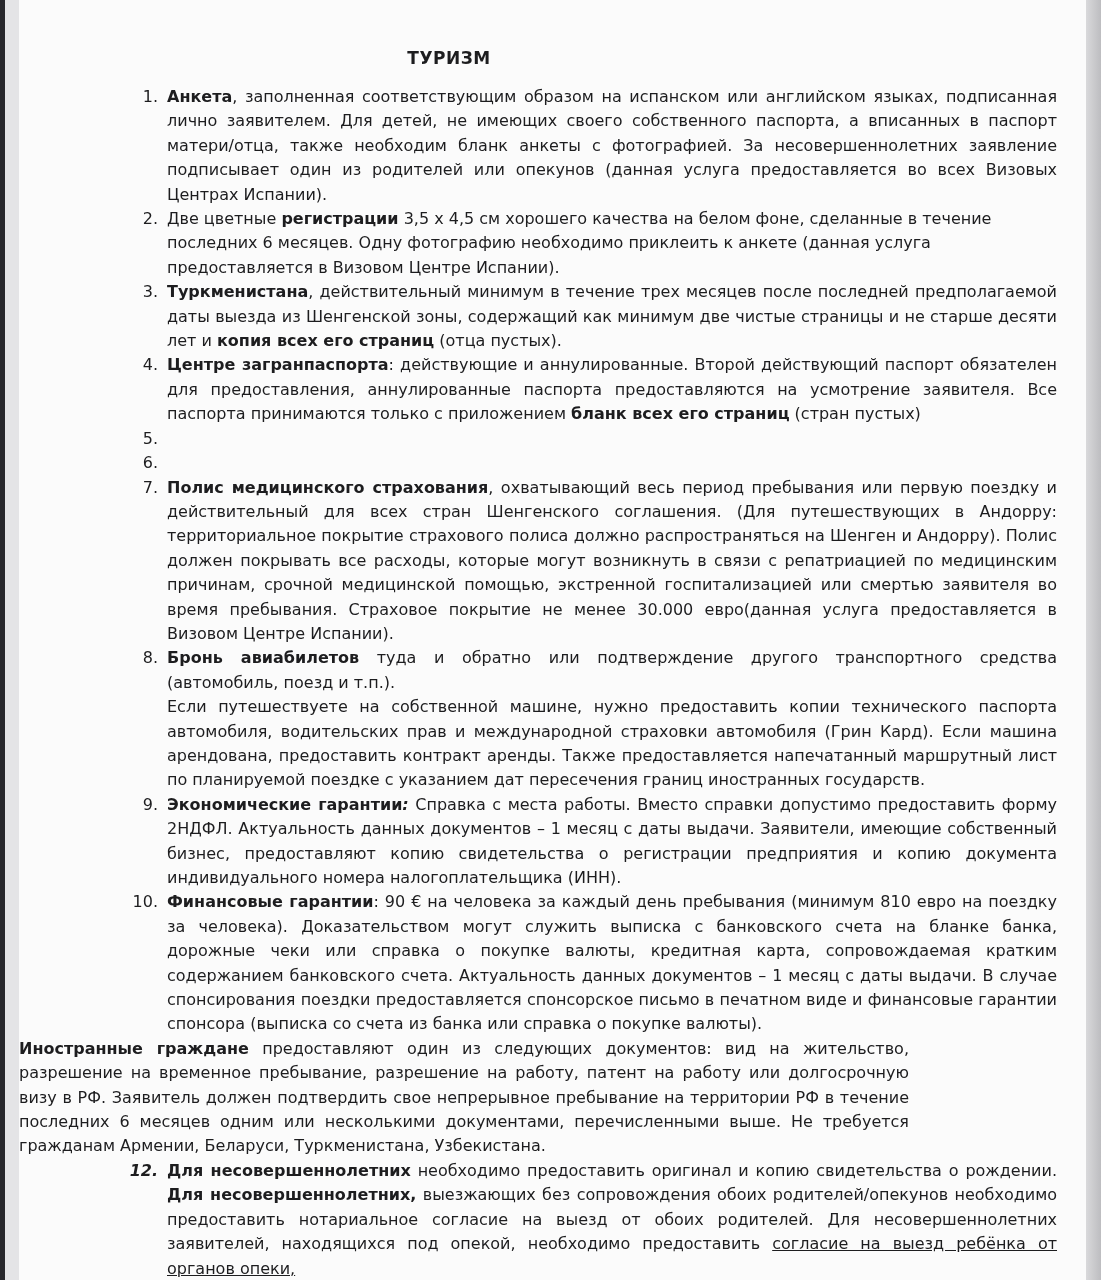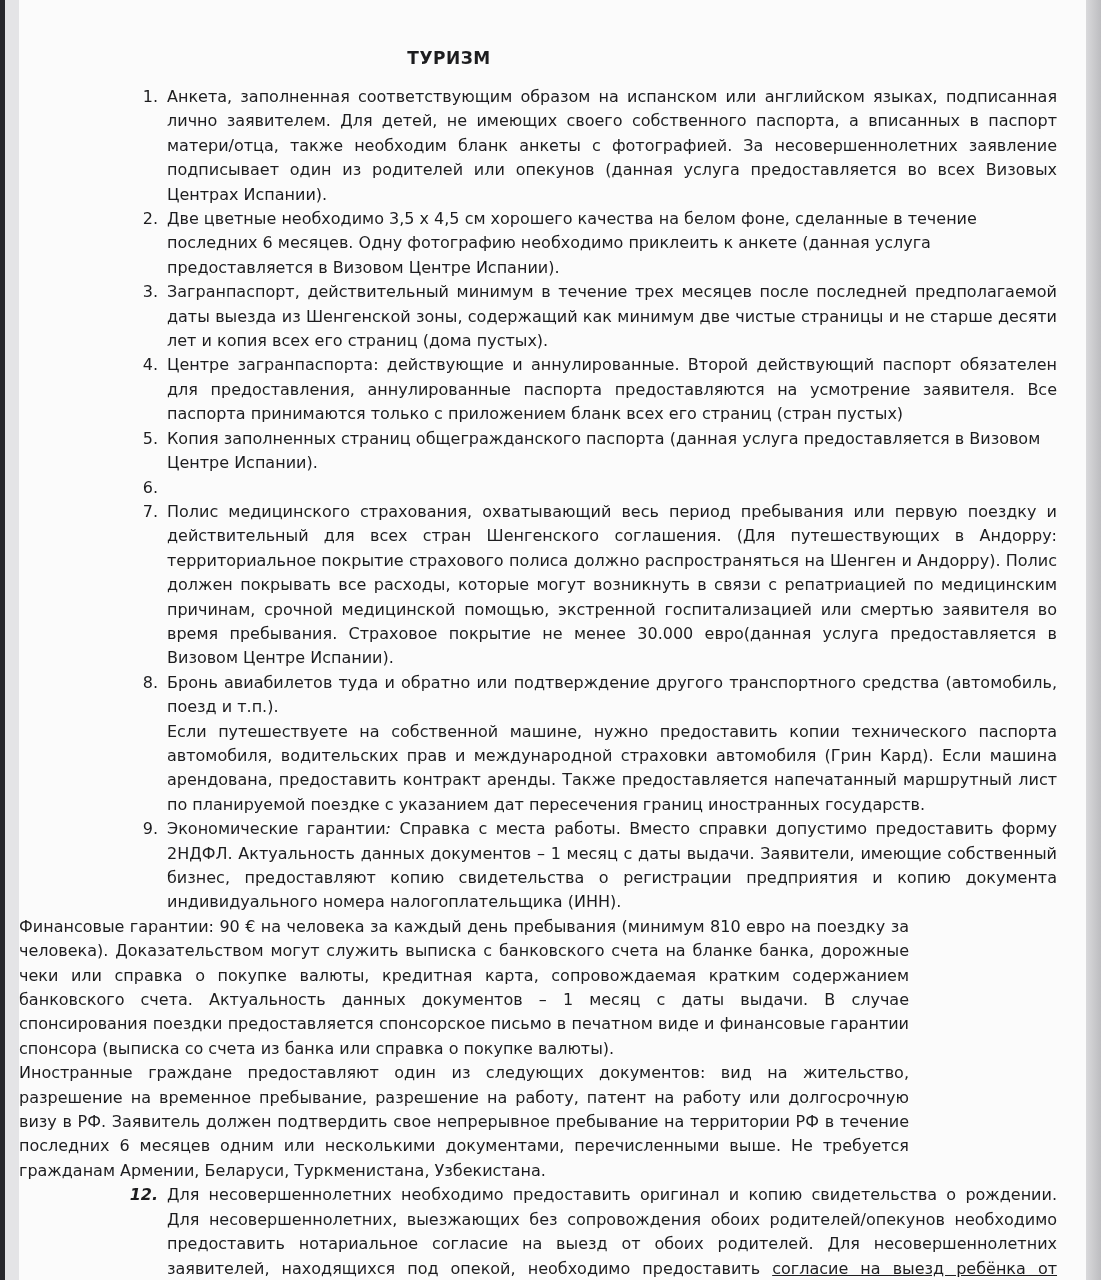--- a/index.html
+++ b/index.html
@@ -31,21 +31,21 @@
   }
   .list { font-size: 16px; line-height: 24.4px; }
   .item { display: flex; }
   .num  {
     width: 148px; flex: 0 0 148px;
     text-align: right; padding-right: 9px; box-sizing: border-box;
   }
   .num.bi { font-weight: bold; font-style: italic; }
   .body { width: 890px; flex: 0 0 890px; }
   .just { text-align: justify; }
-  .b { font-weight: normal; }
+  .b { font-weight: bold; }
   .i { font-style: italic; }
   .u { text-decoration: underline; }
 </style>
 </head>
 <body>
 
 <div class="edge-left-dark"></div>
 <div class="edge-left-gray"></div>
 <div class="edge-right-gray"></div>
 
@@ -54,36 +54,35 @@
 
   <div class="list">
 
     <div class="item">
       <div class="num">1.</div>
       <div class="body just"><span class="b">Анкета</span><span>, заполненная соответствующим образом на испанском или английском языках, подписанная лично заявителем. Для детей, не имеющих своего собственного паспорта, а вписанных в паспорт матери/отца, также необходим бланк анкеты с фотографией. За несовершеннолетних заявление подписывает один из родителей или опекунов (данная услуга предоставляется во всех Визовых Центрах Испании).</span></div>
     </div>
 
     <div class="item">
       <div class="num">2.</div>
-      <div class="body"><span>Две цветные </span><span class="b">необходимо</span><span> 3,5 x 4,5 см хорошего качества на белом фоне, сделанные в течение последних 6 месяцев. Одну фотографию необходимо приклеить к анкете (данная услуга предоставляется в Визовом Центре Испании).</span></div>
+      <div class="body"><span>Две цветные </span><span class="b">регистрации</span><span> 3,5 x 4,5 см хорошего качества на белом фоне, сделанные в течение последних 6 месяцев. Одну фотографию необходимо приклеить к анкете (данная услуга предоставляется в Визовом Центре Испании).</span></div>
     </div>
 
     <div class="item">
       <div class="num">3.</div>
-      <div class="body just"><span class="b">Загранпаспорт</span><span>, действительный минимум в течение трех месяцев после последней предполагаемой даты выезда из Шенгенской зоны, содержащий как минимум две чистые страницы и не старше десяти лет и </span><span class="b">копия всех его страниц</span><span> (дома пустых).</span></div>
+      <div class="body just"><span class="b">Туркменистана</span><span>, действительный минимум в течение трех месяцев после последней предполагаемой даты выезда из Шенгенской зоны, содержащий как минимум две чистые страницы и не старше десяти лет и </span><span class="b">копия всех его страниц</span><span> (отца пустых).</span></div>
     </div>
 
     <div class="item">
       <div class="num">4.</div>
       <div class="body just"><span class="b">Центре загранпаспорта</span><span>: действующие и аннулированные. Второй действующий паспорт обязателен для предоставления, аннулированные паспорта предоставляются на усмотрение заявителя. Все паспорта принимаются только с приложением </span><span class="b">бланк всех его страниц</span><span> (стран пустых)</span></div>
     </div>
 
     <div class="item">
       <div class="num">5.</div>
-      <div class="body"><span class="b">Копия</span><span> заполненных страниц общегражданского </span><span class="b">паспорта</span><span> (данная услуга предоставляется в Визовом Центре Испании).</span></div>
     </div>
 
     <div class="item">
       <div class="num">6.</div>
     </div>
 
     <div class="item">
       <div class="num">7.</div>
       <div class="body just"><span class="b">Полис медицинского страхования</span><span>, охватывающий весь период пребывания или первую поездку и действительный для всех стран Шенгенского соглашения. (Для путешествующих в Андорру: территориальное покрытие страхового полиса должно распространяться на Шенген и Андорру). Полис должен покрывать все расходы, которые могут возникнуть в связи с репатриацией по медицинским причинам, срочной медицинской помощью, экстренной госпитализацией или смертью заявителя во время пребывания. Страховое покрытие не менее 30.000 евро(данная услуга предоставляется в Визовом Центре Испании).</span></div>
     </div>
@@ -92,20 +91,21 @@
       <div class="num">8.</div>
       <div class="body just"><span class="b">Бронь авиабилетов</span><span> туда и обратно или подтверждение другого транспортного средства (автомобиль, поезд и т.п.).</span><br><span>Если путешествуете на собственной машине, нужно предоставить копии технического паспорта автомобиля, водительских прав и международной страховки автомобиля (Грин Кард). Если машина арендована, предоставить контракт аренды. Также предоставляется напечатанный маршрутный лист по планируемой поездке с указанием дат пересечения границ иностранных государств.</span></div>
     </div>
 
     <div class="item">
       <div class="num">9.</div>
       <div class="body just"><span class="b">Экономические гарантии</span><span class="b i">:</span><span> Справка с места работы. Вместо справки допустимо предоставить форму 2НДФЛ. Актуальность данных документов – 1 месяц с даты выдачи. Заявители, имеющие собственный бизнес, предоставляют копию свидетельства о регистрации предприятия и копию документа индивидуального номера налогоплательщика (ИНН).</span></div>
     </div>
 
     <div class="item">
+      <div class="num">10.</div>
       <div class="body just"><span class="b">Финансовые гарантии</span><span>: 90 € на человека за каждый день пребывания (минимум 810 евро на поездку за человека). Доказательством могут служить выписка с банковского счета на бланке банка, дорожные чеки или справка о покупке валюты, кредитная карта, сопровождаемая кратким содержанием банковского счета. Актуальность данных документов – 1 месяц с даты выдачи. В случае спонсирования поездки предоставляется спонсорское письмо в печатном виде и финансовые гарантии спонсора (выписка со счета из банка или справка о покупке валюты).</span></div>
     </div>
 
     <div class="item">
       <div class="body just"><span class="b">Иностранные граждане</span><span> предоставляют один из следующих документов: вид на жительство, разрешение на временное пребывание, разрешение на работу, патент на работу или долгосрочную визу в РФ. Заявитель должен подтвердить свое непрерывное пребывание на территории РФ в течение последних 6 месяцев одним или несколькими документами, перечисленными выше. Не требуется гражданам Армении, Беларуси, Туркменистана, Узбекистана.</span></div>
     </div>
 
     <div class="item">
       <div class="num bi">12.</div>
       <div class="body just"><span class="b">Для несовершеннолетних</span><span> необходимо предоставить оригинал и копию свидетельства о рождении. </span><span class="b">Для несовершеннолетних,</span><span> выезжающих без сопровождения обоих родителей/опекунов необходимо предоставить нотариальное согласие на выезд от обоих родителей. Для несовершеннолетних заявителей, находящихся под опекой, необходимо предоставить </span><span class="u">согласие на выезд ребёнка от органов опеки,</span><br><br><br></div>

